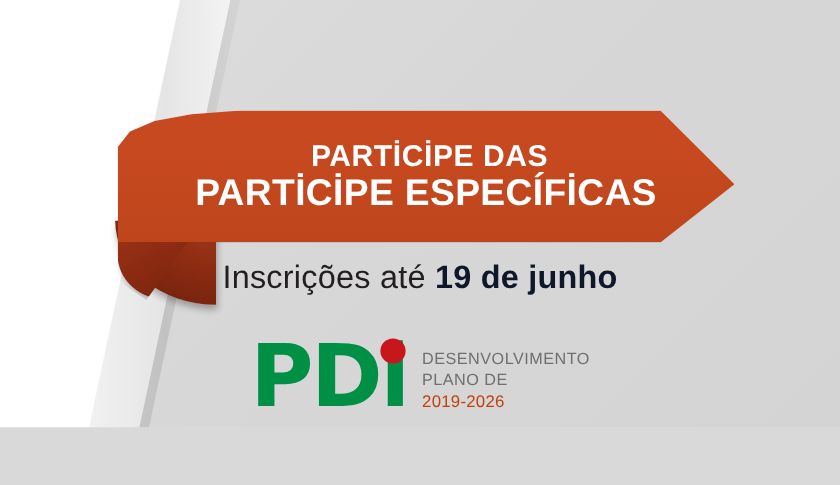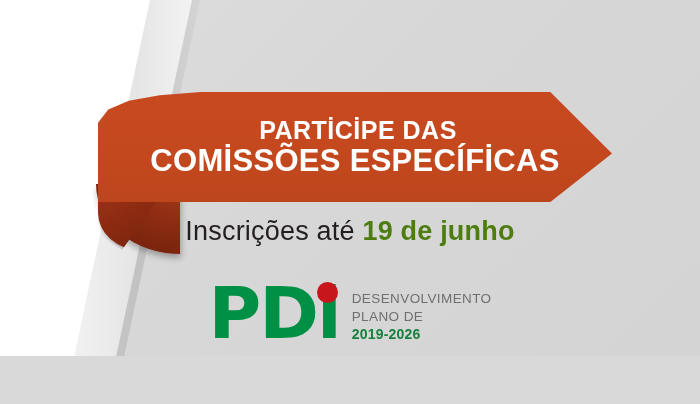--- a/index.html
+++ b/index.html
@@ -134,21 +134,21 @@
     position: absolute;
     left: 0;
     top: 216px;
     width: 700px;
     text-align: center;
     font-size: 27px;
     color: #231f20;
     letter-spacing: 0.2px;
   }
   .deadline .hl {
-    color: #4d7c0f;
+    color: #0f172a;
     font-weight: bold;
   }
 
   
   .logo {
     position: absolute;
     left: 0;
     top: 282px;
     width: 700px;
     display: flex;
@@ -180,42 +180,42 @@
     background: #c8161d;
   }
   .logo-text {
     padding-top: 8px;
     font-size: 13.5px;
     line-height: 1.30;
     color: #6f6f6f;
     letter-spacing: 0.4px;
   }
   .logo-text .years {
-    color: #15803d;
-    font-weight: bold;
+    color: #c2410c;
+    font-weight: normal;
     letter-spacing: 0.2px;
     font-size: 14px;
   }
 </style>
 </head>
 <body>
 
 <div id="stage">
 
   <div class="bg-gray"></div>
   <div class="bg-white-wedge"></div>
   <div class="bg-wedge-shadow"></div>
 
   <div class="ribbon-wrap">
     <div class="ribbon-fold-curve"></div>
     <div class="ribbon-fold"></div>
     <div class="ribbon-body"></div>
     <div class="ribbon-text">
       <div class="ribbon-line1">PARTİCİPE DAS</div>
-      <div class="ribbon-line2">COMİSSÕES ESPECÍFİCAS</div>
+      <div class="ribbon-line2">PARTİCİPE ESPECÍFİCAS</div>
     </div>
   </div>
 
   <div class="deadline">
     <span>Inscrições até </span><span class="hl">19 de junho</span>
   </div>
 
   <div class="logo">
     <div class="logo-inner">
       <div class="logo-mark"><span>PD</span><span>i</span><span class="dot"></span></div>

